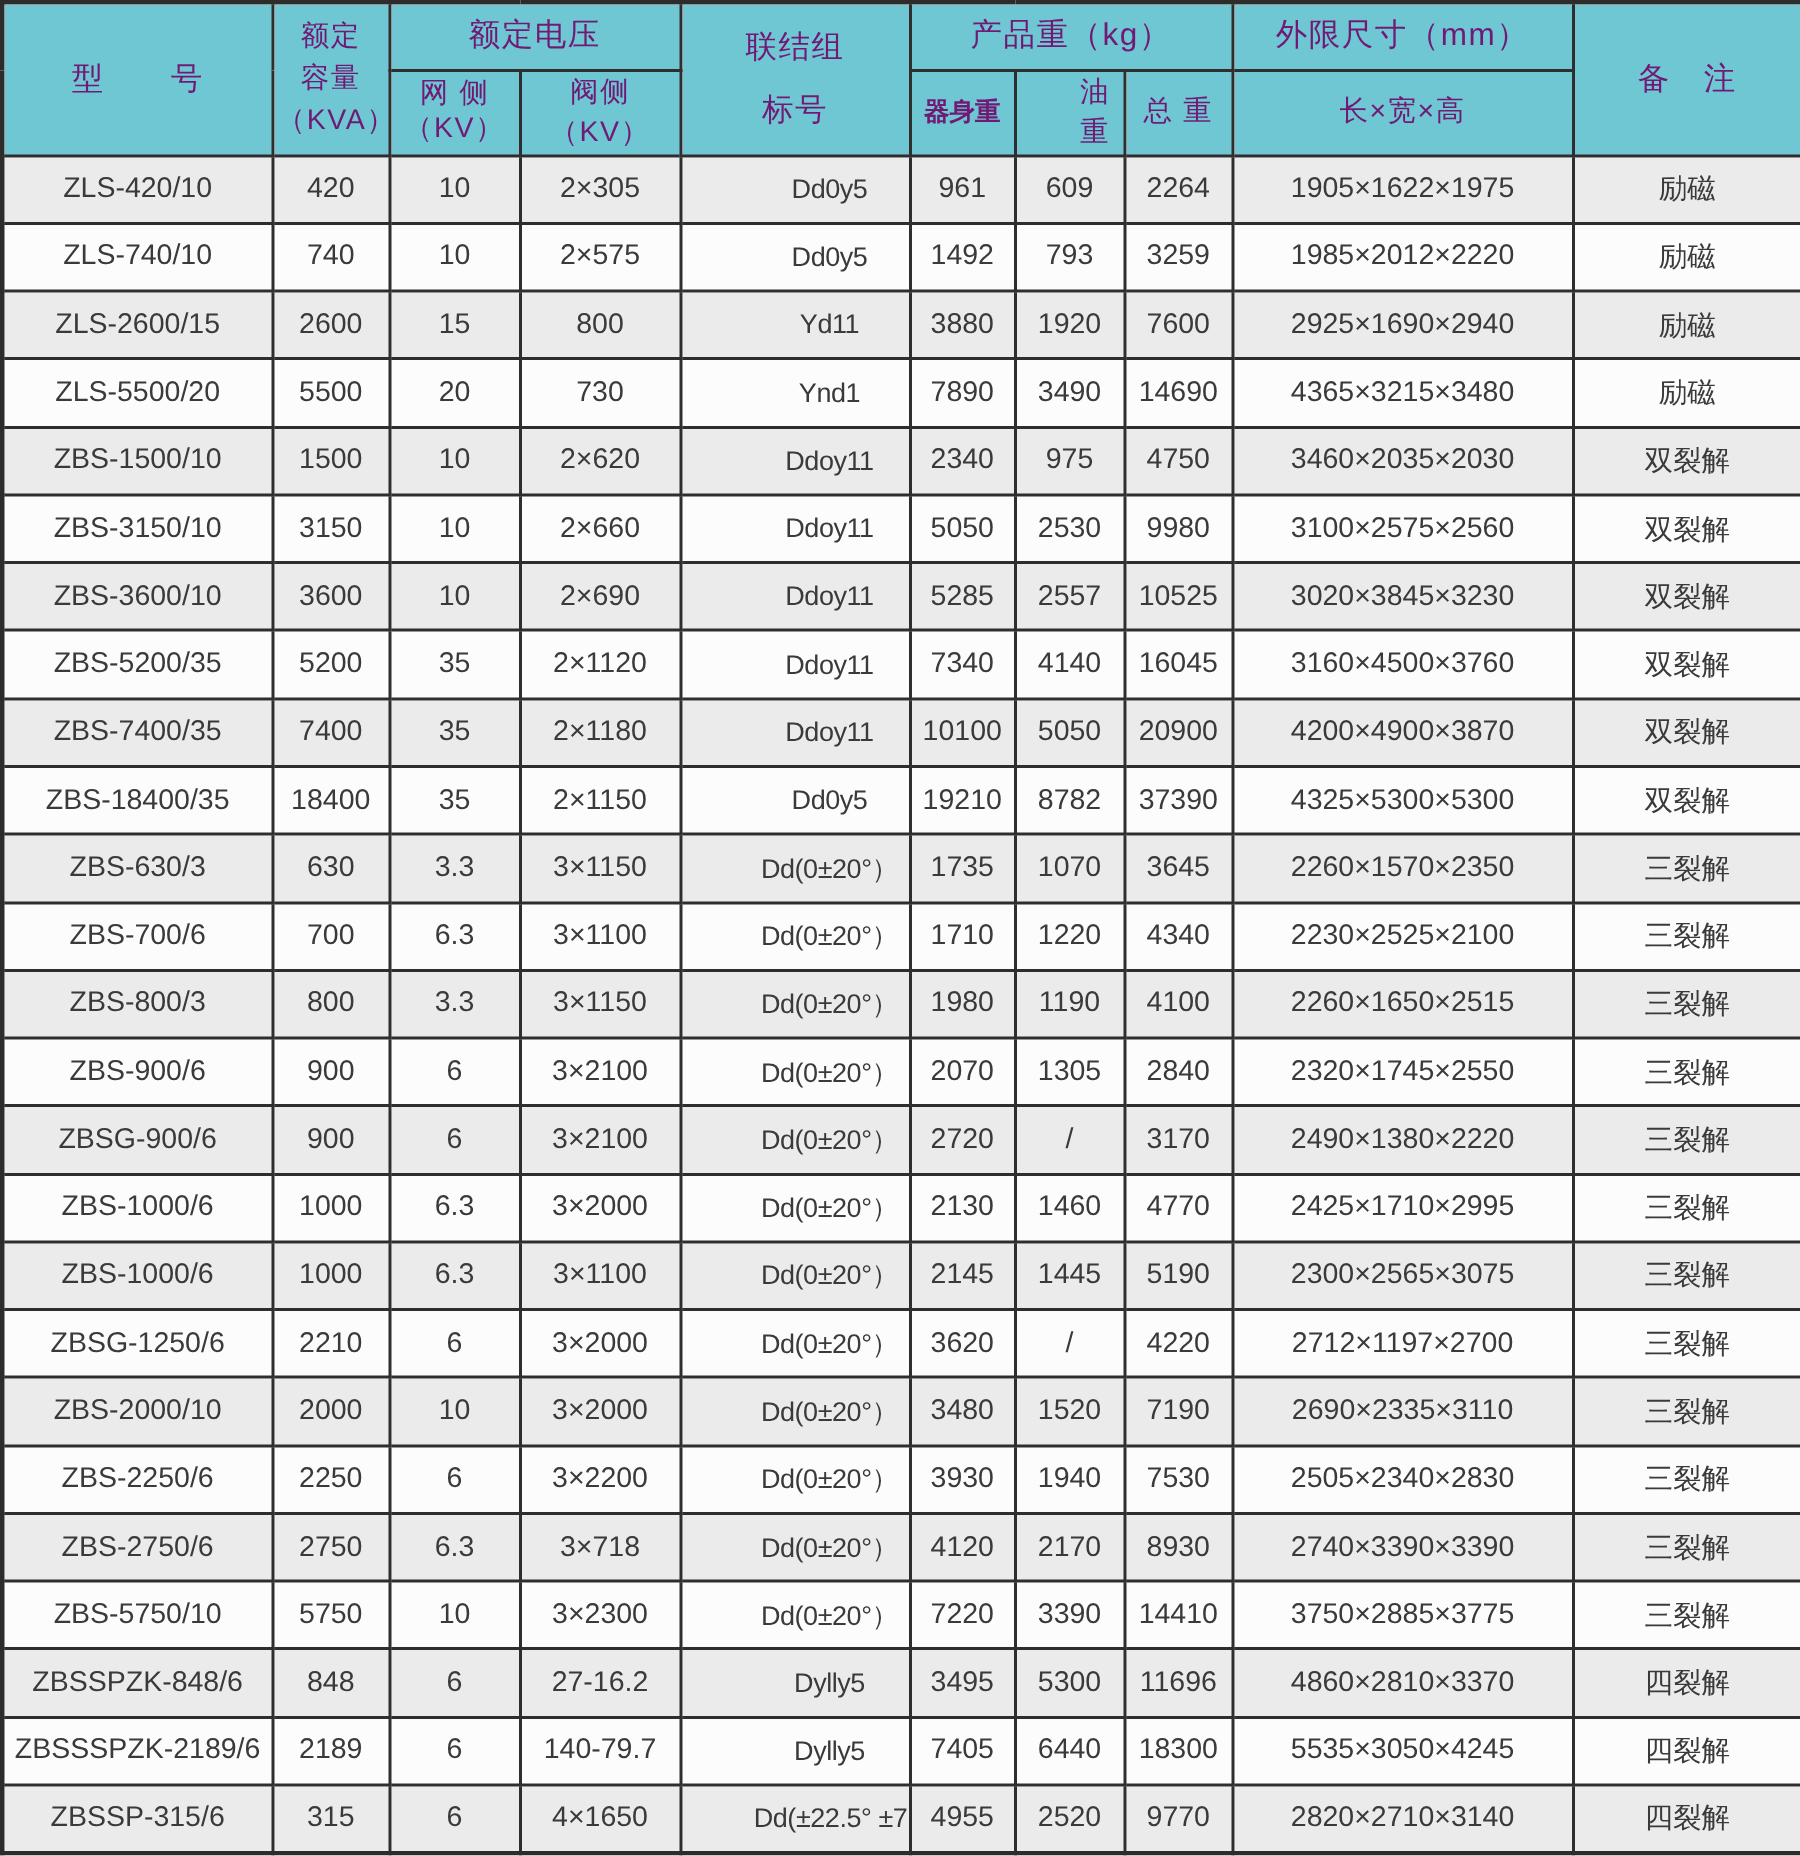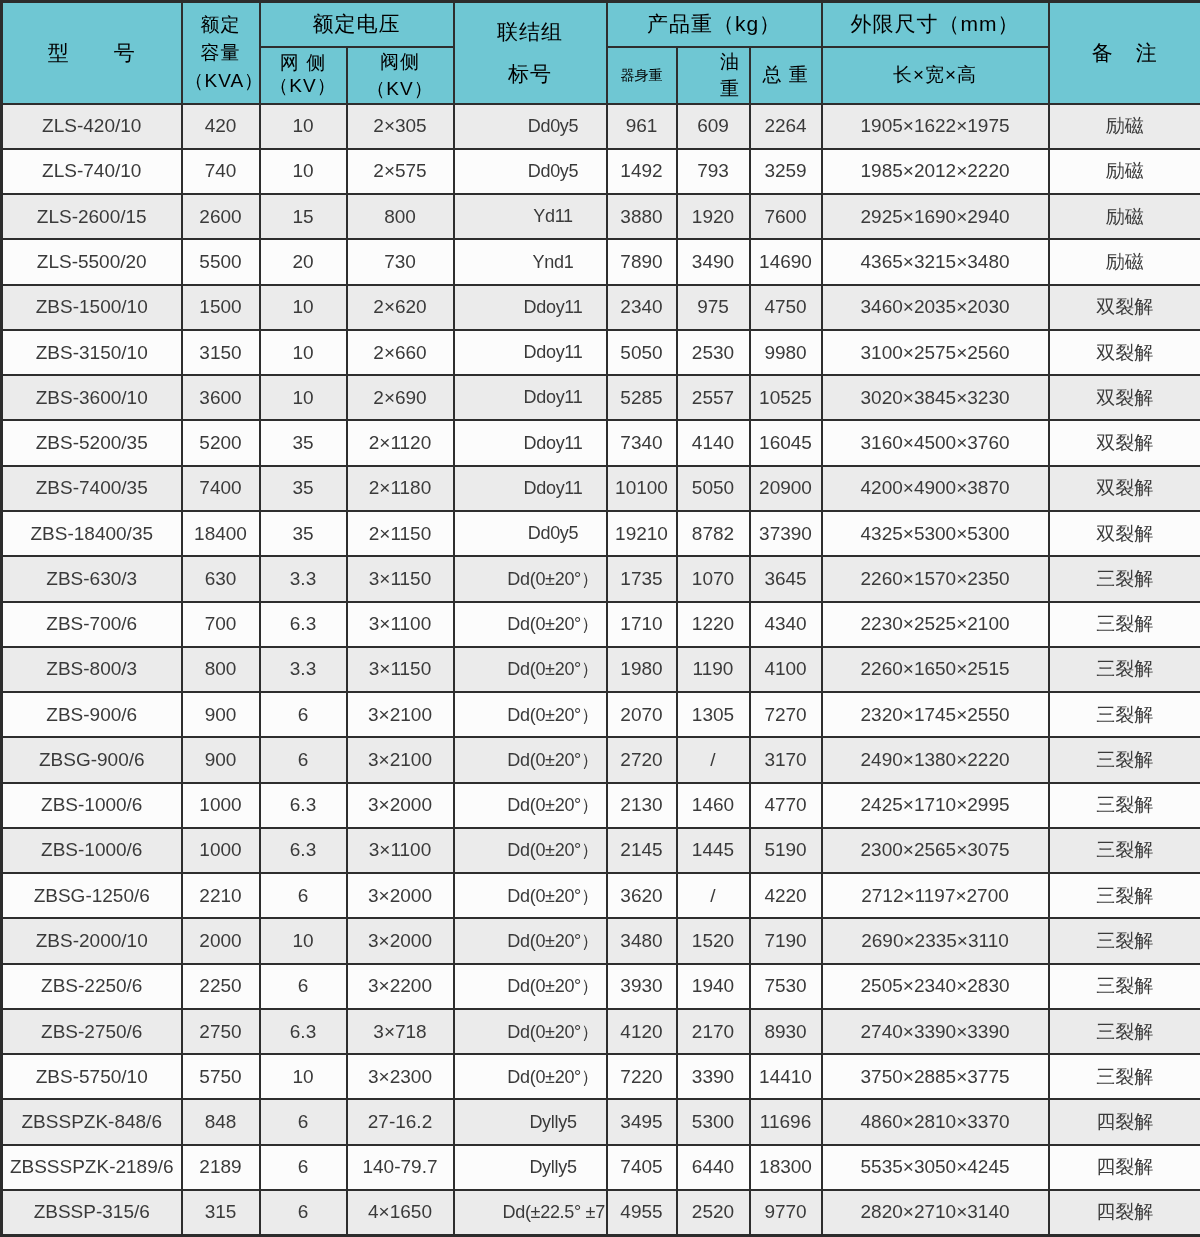--- a/index.html
+++ b/index.html
@@ -24,21 +24,21 @@
   th, td {
     border: 2px solid #2e2e2e;
     text-align: center;
     vertical-align: middle;
     padding: 0 2px;
     overflow: hidden;
     box-sizing: border-box;
   }
   thead th {
     background: #6fc7d3;
-    color: #000000;
+    color: #701a75;
     font-weight: normal;
     font-size: 21px;
     line-height: 1.45;
     white-space: pre-line;
     letter-spacing: 1px;
   }
   thead tr.h1 { height: 45px; }
   thead tr.h2 { height: 48px; }
   tbody td {
     background: #fcfcfc;
@@ -79,21 +79,21 @@
 
 标号</th>
         <th colspan="3">产品重（kg）</th>
         <th>外限尺寸（mm）</th>
         <th rowspan="2">备　注</th>
       </tr>
       <tr class="h2">
         <th style="font-size:19px; line-height:1.2;">网 侧
 （KV）</th>
         <th style="font-size:19px;">阀侧（KV）</th>
-        <th style="font-size:14px; letter-spacing:0;">器身重</th>
+        <th style="font-size:17px; letter-spacing:0;font-weight:bold;">器身重</th>
         <th style="font-size:19px;padding-left:36px;">油 重</th>
         <th style="font-size:19px;">总 重</th>
         <th style="font-size:19px;">长×宽×高</th>
       </tr>
     </thead>
     <tbody>
         <tr class="stripe">
           <td class="cell-model">ZLS-420/10</td>
           <td class="cell-capacity">420</td>
           <td class="cell-grid-kv">10</td>
@@ -250,21 +250,21 @@
           <td class="cell-remark">三裂解</td>
         </tr>
         <tr>
           <td class="cell-model">ZBS-900/6</td>
           <td class="cell-capacity">900</td>
           <td class="cell-grid-kv">6</td>
           <td class="cell-valve-kv">3×2100</td>
           <td class="cell-group">Dd(0±20°）</td>
           <td class="cell-body-weight">2070</td>
           <td class="cell-oil-weight">1305</td>
-          <td class="cell-total-weight">7270</td>
+          <td class="cell-total-weight">2840</td>
           <td class="cell-dimensions">2320×1745×2550</td>
           <td class="cell-remark">三裂解</td>
         </tr>
         <tr class="stripe">
           <td class="cell-model">ZBSG-900/6</td>
           <td class="cell-capacity">900</td>
           <td class="cell-grid-kv">6</td>
           <td class="cell-valve-kv">3×2100</td>
           <td class="cell-group">Dd(0±20°）</td>
           <td class="cell-body-weight">2720</td>

